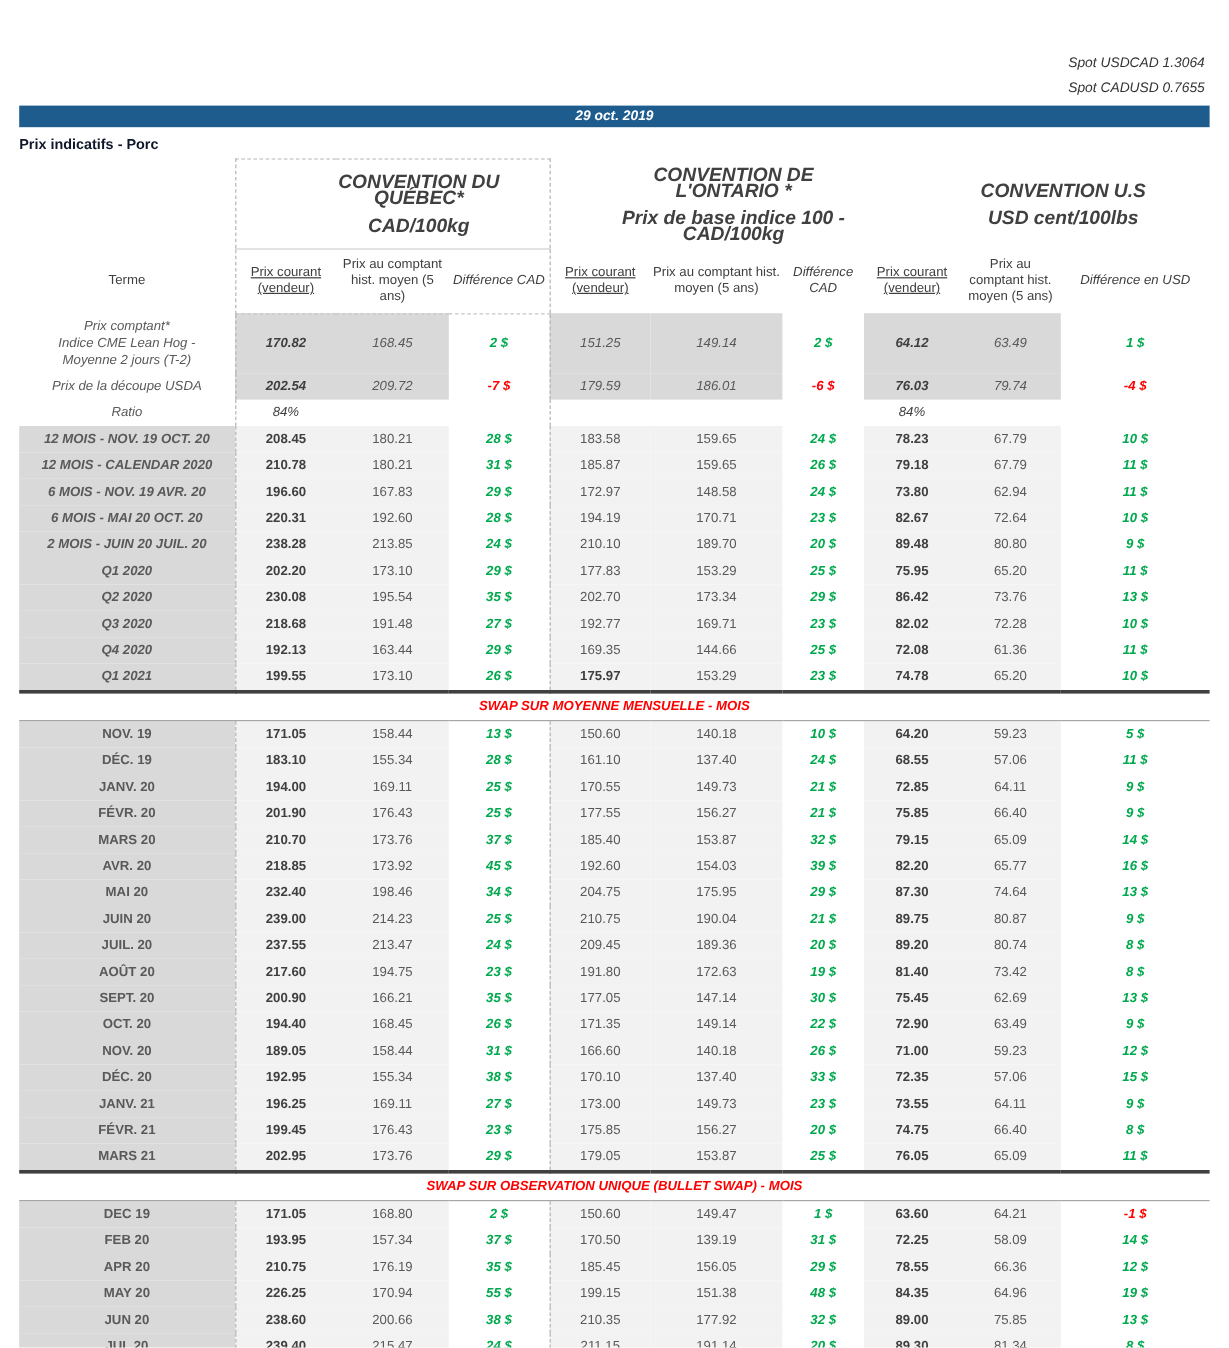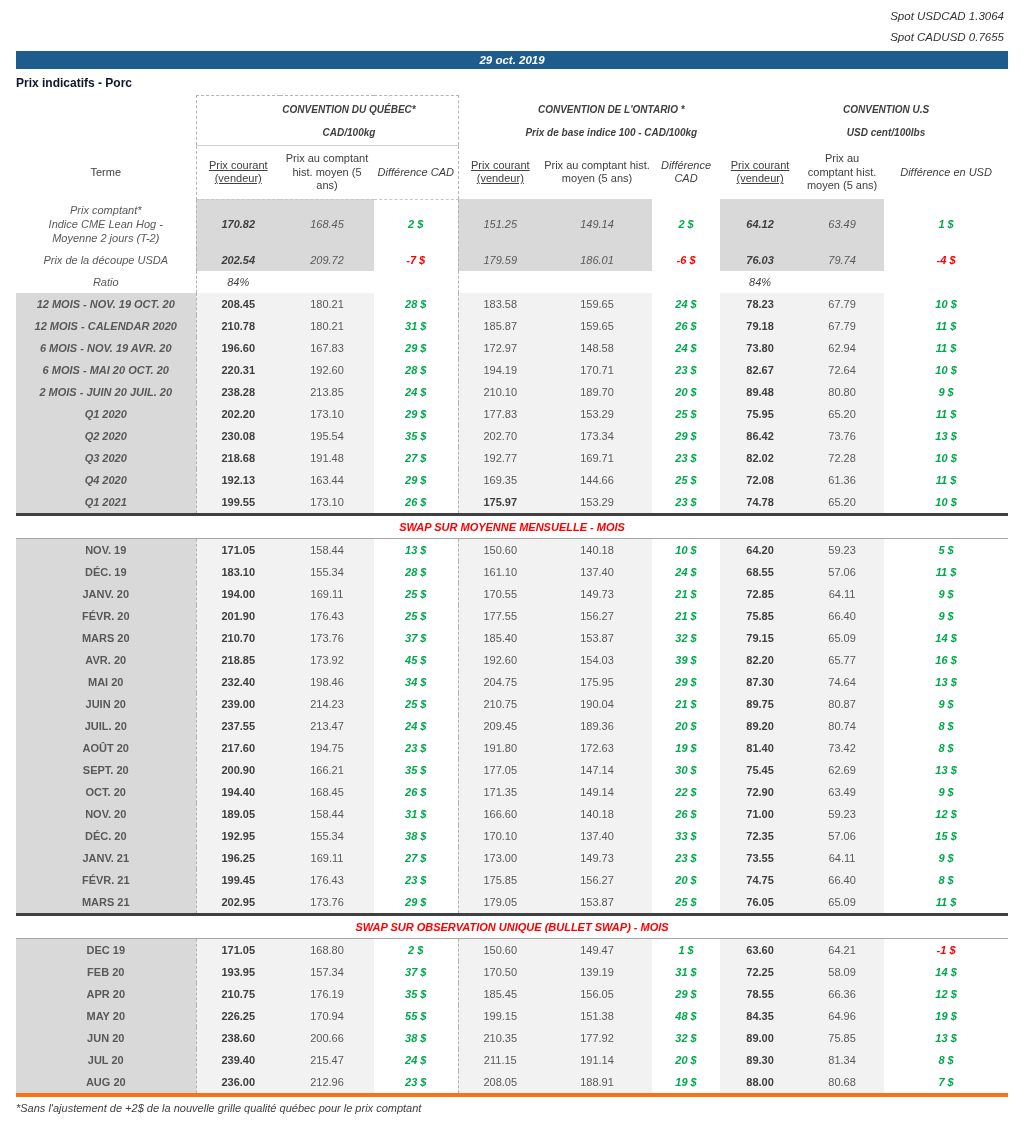--- a/index.html
+++ b/index.html
@@ -2,32 +2,32 @@
 <html><head>
 <meta charset="utf-8">
 <style>
   * { box-sizing: border-box; }
   html,body { margin:0; padding:0; }
   body {
     width:1024px; height:1123px; overflow:hidden; background:#ffffff;
     font-family:"Liberation Sans","DejaVu Sans",sans-serif; color:#404040;
   }
   .topbar { padding:6px 20px 0 0; text-align:right; font-style:italic;
-            font-size:11.5px; color:#333333; line-height:21px; }
+            font-size:11.5px; color:#333333; line-height:21px;margin-top:37px; }
   .datebar { margin:3px 0 0 16px; width:992px; height:18px; background:#1F5C8E;
              color:#ffffff; text-align:center; font-weight:bold; font-style:italic;
              font-size:11.5px; line-height:18px; }
   .page-title { margin:7px 0 5px 16px; font-weight:bold; font-size:12px; color:#0f172a; }
 
   table { border-collapse:collapse; table-layout:fixed; width:992px; margin-left:16px; font-size:11px; }
   th, td { text-align:center; vertical-align:middle; padding:0; }
   thead th { font-weight:normal; color:#404040; }
   .corner { border:0; }
   .grp { padding:7px 2px 6px 2px; }
-  .gt, .gu { font-weight:bold; font-style:italic; font-size:10px; line-height:13px;padding-left:44px; }
+  .gt, .gu { font-weight:bold; font-style:italic; font-size:16px; line-height:13px;padding-left:44px; }
   .gt { margin-bottom:10px; }
   .grp.qc { border:1px dashed #b3b3b3; border-bottom:1px solid #d0d0d0; }
   .sub { padding:6px 2px; line-height:13.5px; font-size:11px; font-weight:normal; }
   .sub.pc { font-weight:normal; text-decoration:underline; }
   .sub.it { font-style:italic; }
   .sub.qcb { border-bottom:1px dashed #c6c6c6; }
   .gl { border-left:1px dashed #b3b3b3; }
   .terme-h { font-size:11px; }
 
   tbody td { padding:4px 2px; line-height:14px; }

